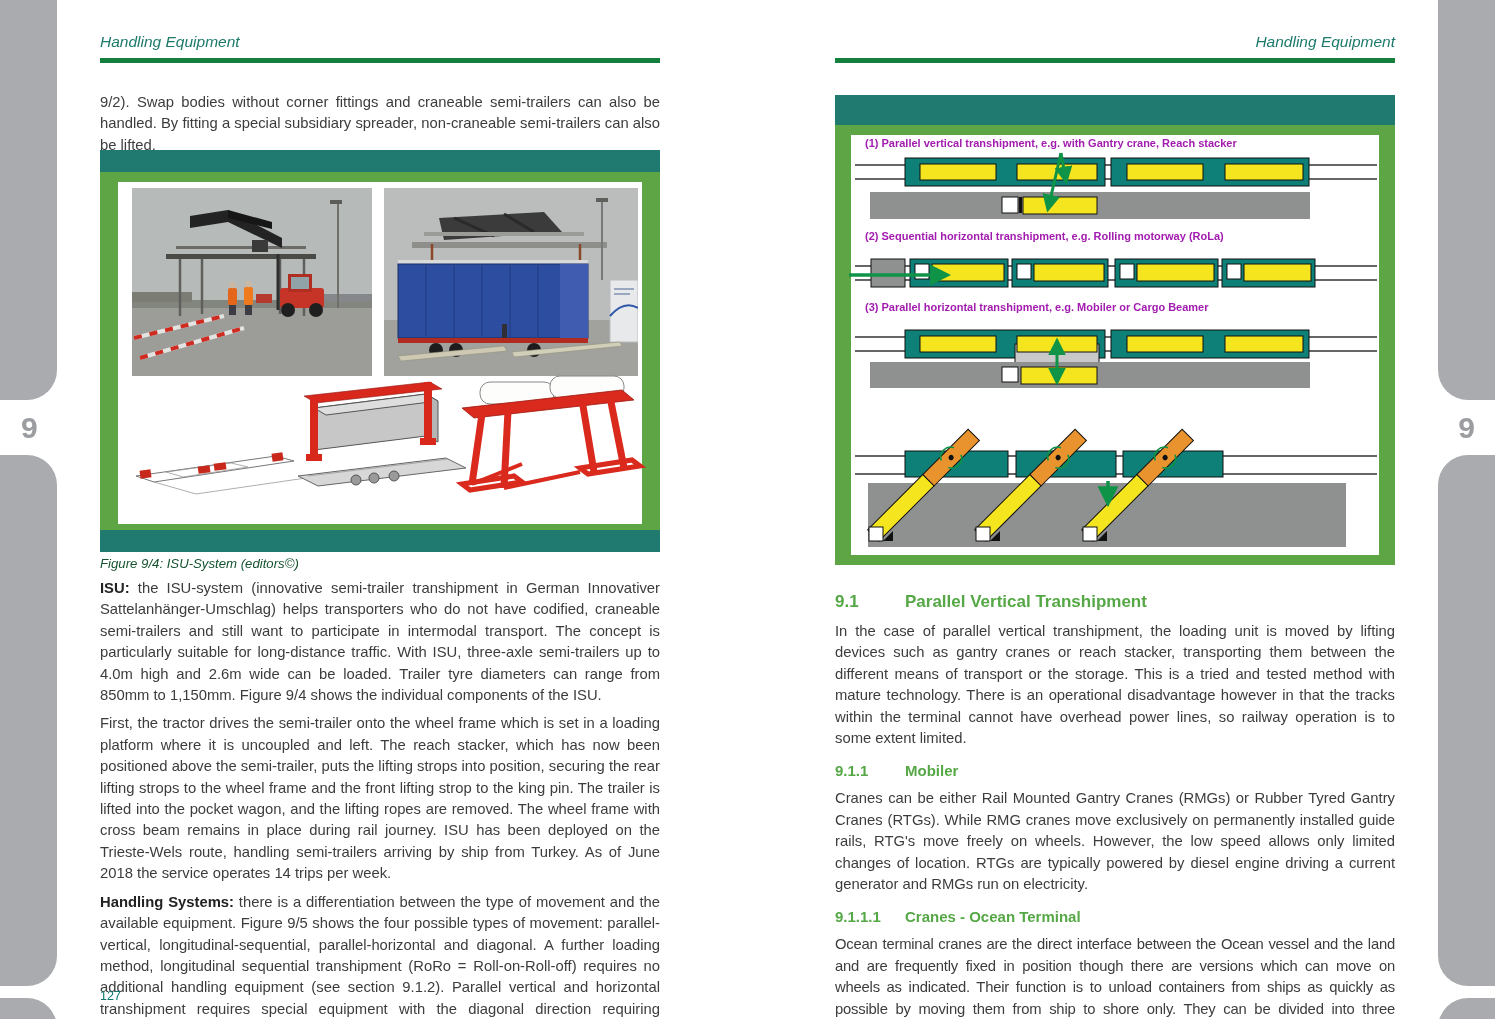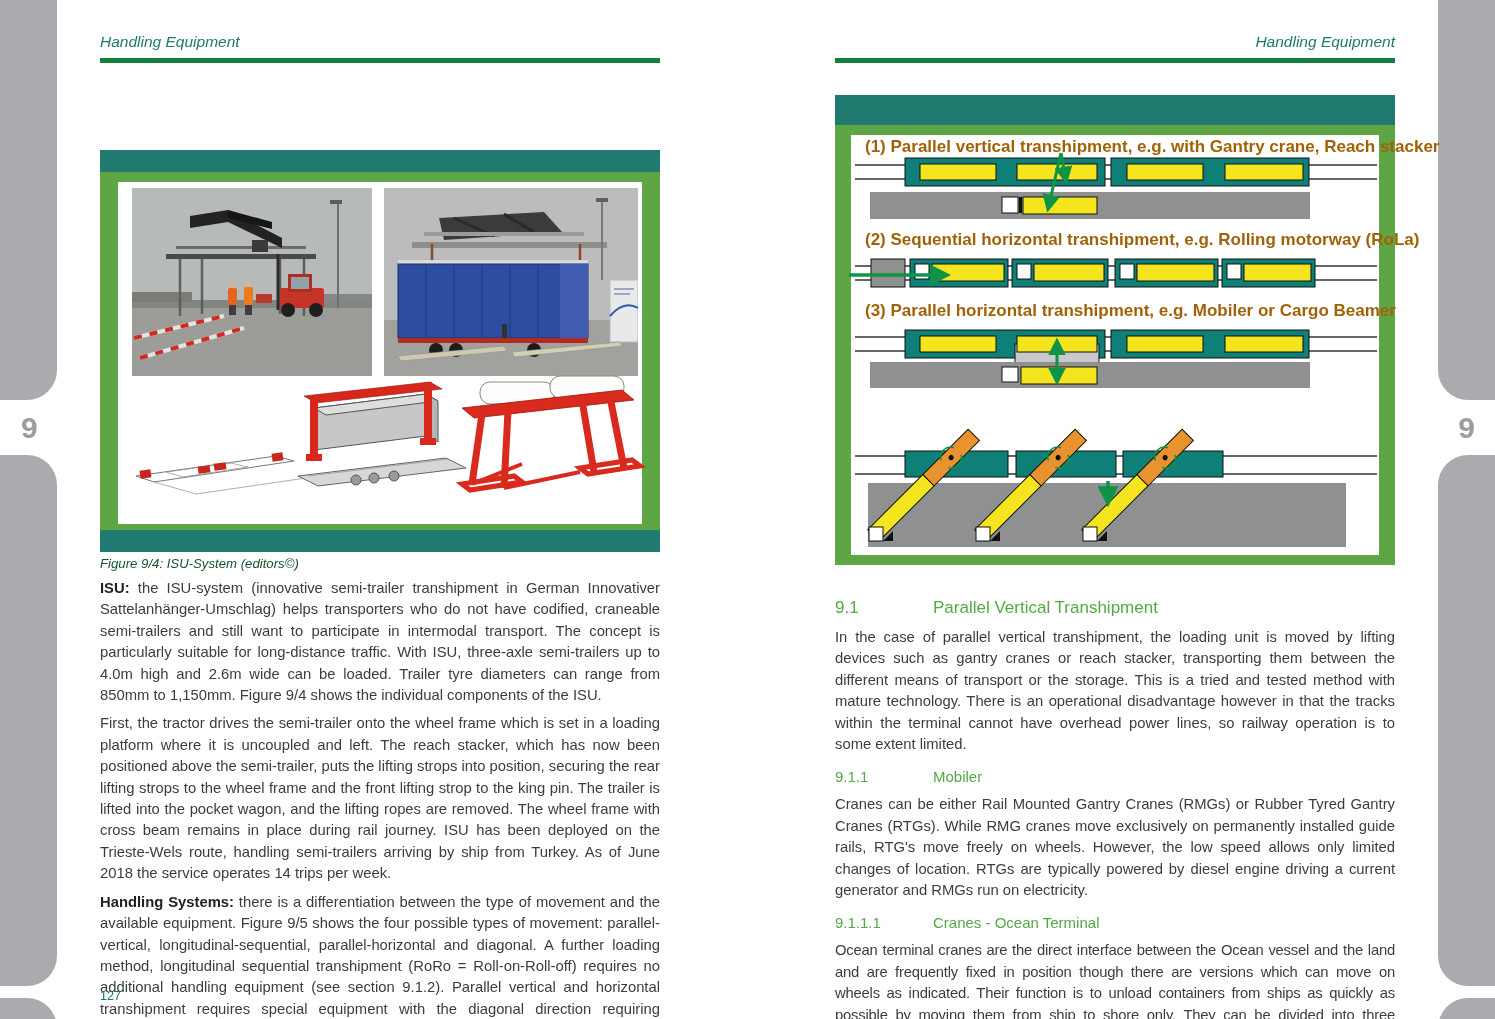--- a/index.html
+++ b/index.html
@@ -12,45 +12,48 @@
   .running-head{position:absolute;width:560px;font-style:italic;font-size:15.5px;color:#1c7a6b;
                 border-bottom:5px solid #15803d;padding-bottom:7px;}
   .rh-right{text-align:right;}
   
   .col{position:absolute;width:560px;}
   p.body{font-size:14.8px;line-height:21.4px;text-align:justify;margin:0 0 7px 0;color:#3c3c3c;}
   p.body .lead{font-weight:bold;color:#222;}
   .caption{position:absolute;width:560px;font-style:italic;font-size:13.2px;color:#14532d;}
   .pagenum{position:absolute;width:560px;text-align:left;font-size:12.5px;color:#0f766e;}
   
-  .sec-head{display:flex;align-items:baseline;color:#55a845;font-weight:normal;margin:8px 0 9px 0;gap:28px;}
+  .sec-head{display:flex;align-items:baseline;color:#55a845;font-weight:bold;margin:2px 0 9px 0;}
   .sec-head .num{width:70px;flex:0 0 70px;}
   .sec-head.lvl1{font-size:17px;}
   .sec-head.lvl2,.sec-head.lvl3{font-size:15px;}
   
   .figure{position:absolute;}
-  .diag-label{position:absolute;font-size:17px;font-weight:bold;color:#a16207;white-space:nowrap;}
+  .diag-label{position:absolute;font-size:11px;font-weight:bold;color:#a21caf;white-space:nowrap;}
 </style>
 </head>
 <body>
 
 <div id="stage">
 
   <div class="tab" style="left:-31px;top:-30px;height:430px;"></div>
   <div class="tab" style="left:-31px;top:455px;height:531px;"></div>
   <div class="tab" style="left:-31px;top:998px;height:80px;"></div>
   <div class="tab-num" style="left:21px;top:411px;">9</div>
 
   <div class="tab" style="right:-31px;top:-30px;height:430px;"></div>
   <div class="tab" style="right:-31px;top:455px;height:531px;"></div>
   <div class="tab" style="right:-31px;top:998px;height:80px;"></div>
   <div class="tab-num" style="right:20px;top:411px;">9</div>
 
   <div class="running-head" style="left:100px;top:33px;">Handling Equipment</div>
 
+  <div class="col" style="left:100px;top:92px;">
+    <p class="body">9/2). Swap bodies without corner fittings and craneable semi-trailers can also be handled. By fitting a special subsidiary spreader, non-craneable semi-trailers can also be lifted.</p>
+  </div>
 
   <div class="figure" style="left:100px;top:150px;width:560px;height:402px;">
     <svg width="560" height="402" viewBox="0 0 560 402">
       <rect x="0" y="0" width="560" height="22" fill="#217a70"></rect>
       <rect x="0" y="22" width="560" height="358" fill="#5ea546"></rect>
       <rect x="0" y="380" width="560" height="22" fill="#217a70"></rect>
       <rect x="18" y="32" width="524" height="342" fill="#ffffff"></rect>
 
       <svg x="32" y="38" width="240" height="188" viewBox="0 0 240 188">
         <rect x="0" y="0" width="240" height="188" fill="#b6bab9"></rect>

